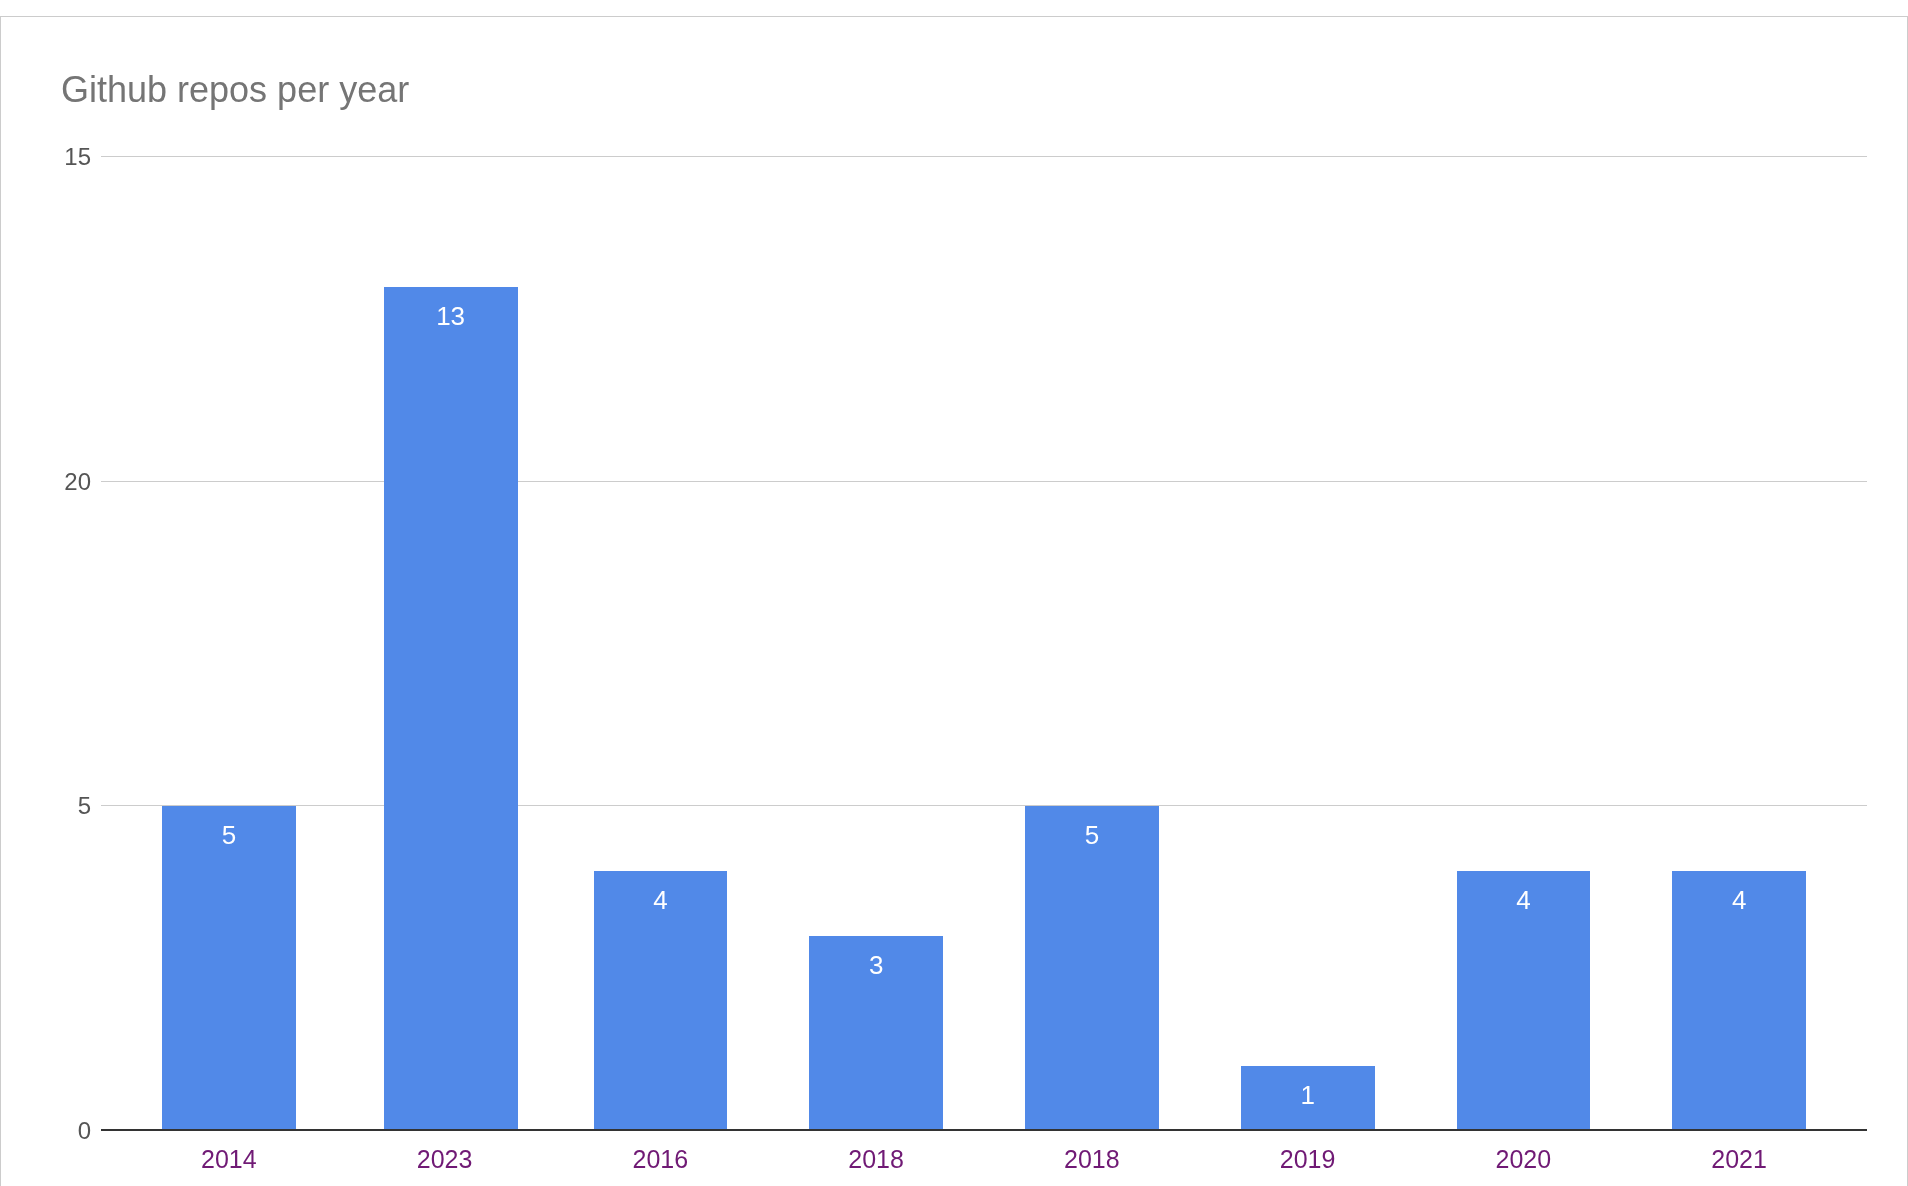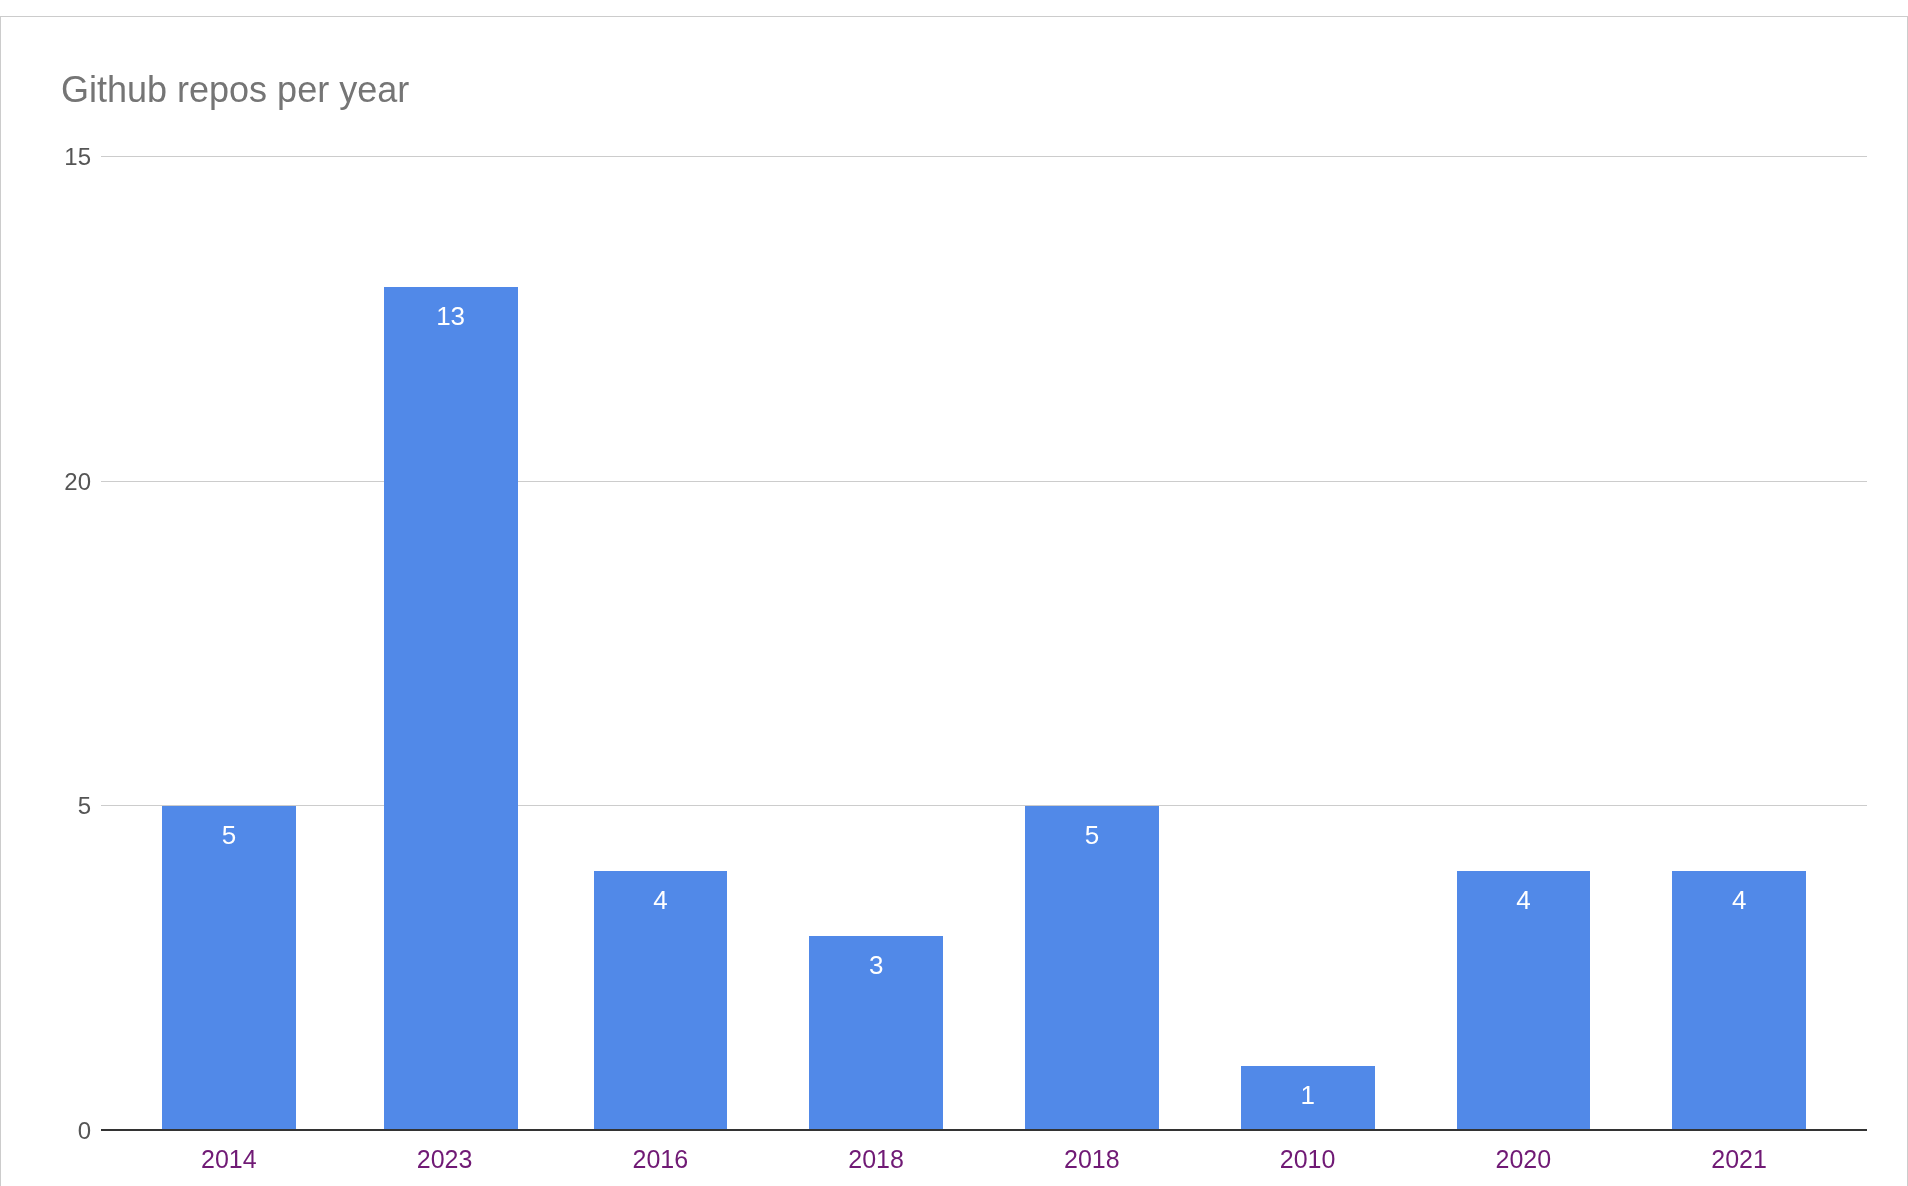--- a/index.html
+++ b/index.html
@@ -158,21 +158,21 @@
         <div class="bar" style="height: calc(5 / 15 * 100%);">
           <span class="bar-value-label">5</span>
         </div>
         <span class="x-tick-label">2018</span>
       </div>
 
       <div class="bar-slot">
         <div class="bar" style="height: calc(1 / 15 * 100%);">
           <span class="bar-value-label">1</span>
         </div>
-        <span class="x-tick-label">2010</span>
+        <span class="x-tick-label">2019</span>
       </div>
 
       <div class="bar-slot">
         <div class="bar" style="height: calc(4 / 15 * 100%);">
           <span class="bar-value-label">4</span>
         </div>
         <span class="x-tick-label">2020</span>
       </div>
 
       <div class="bar-slot">

